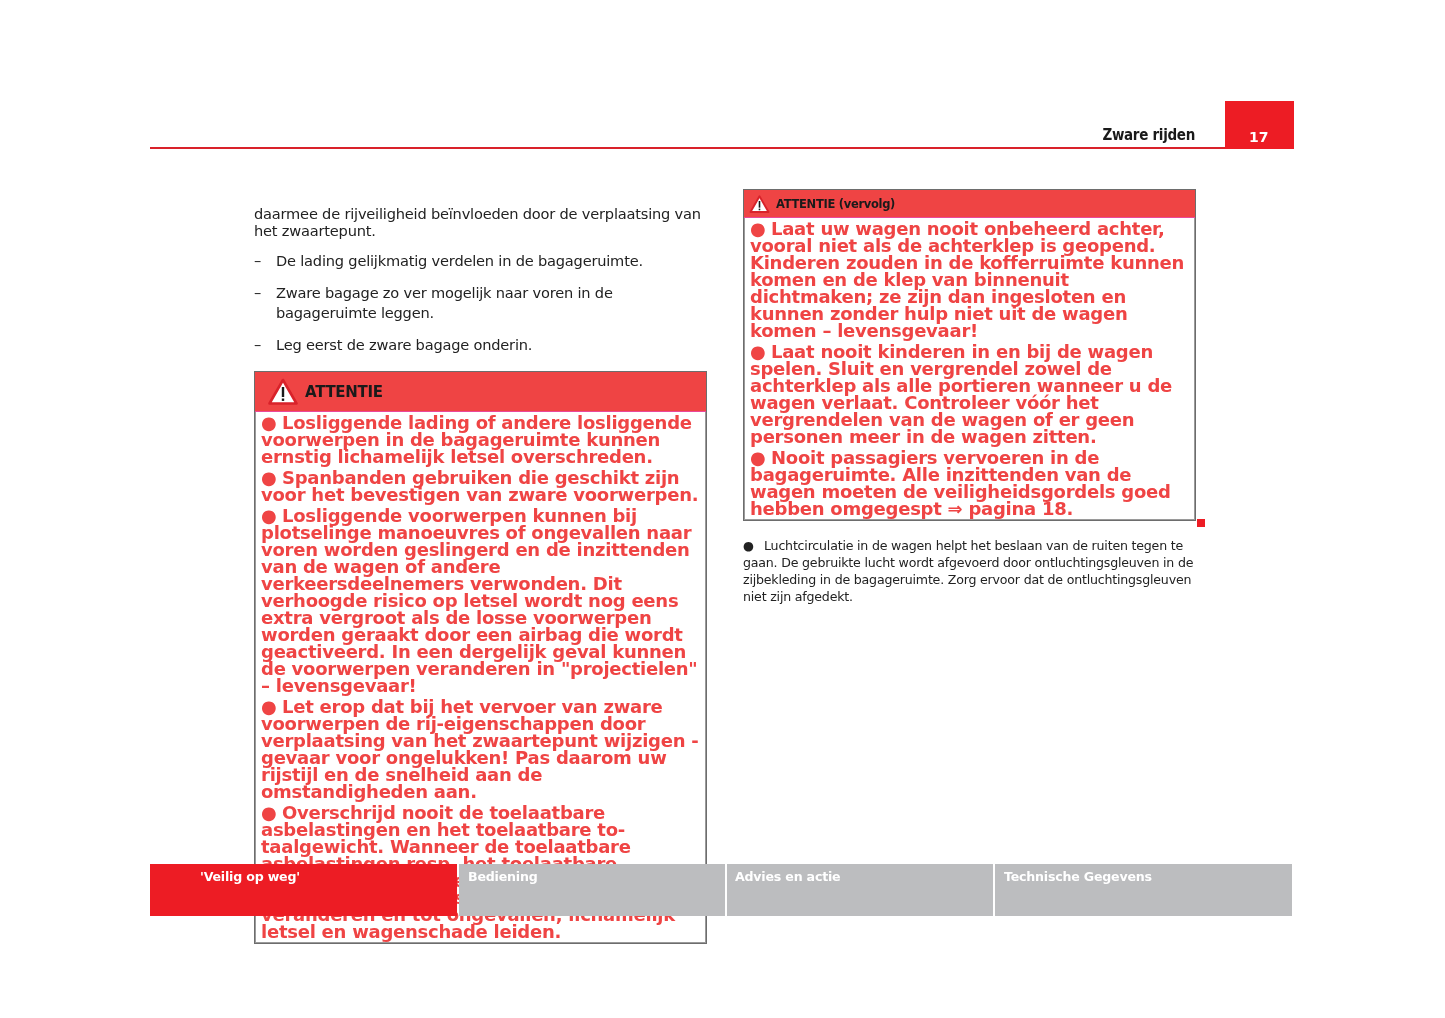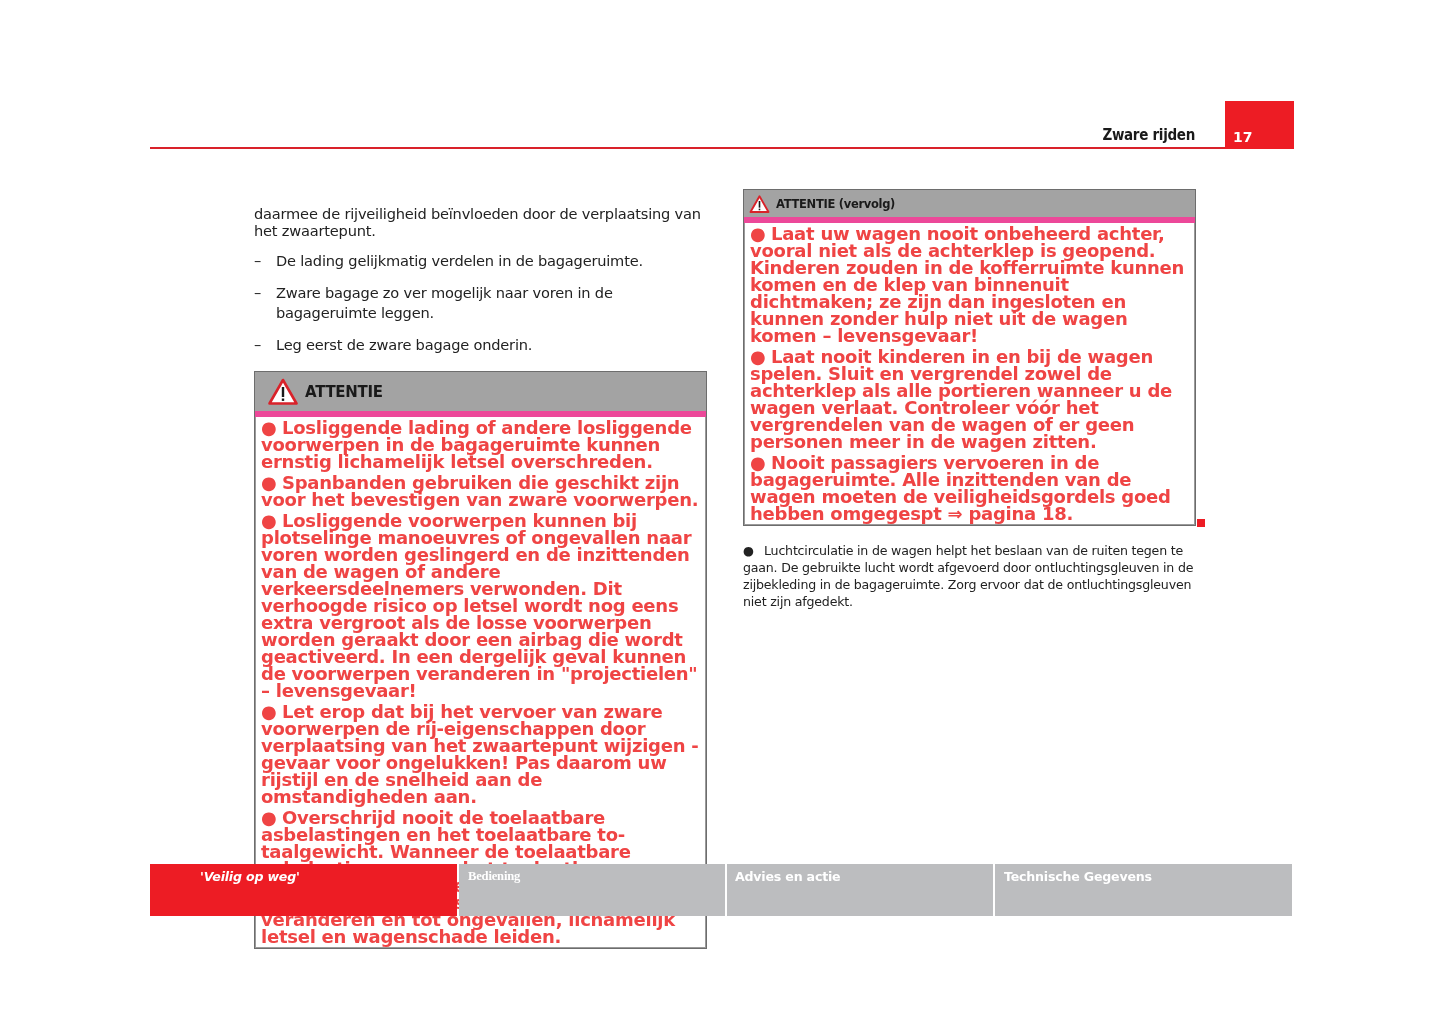--- a/index.html
+++ b/index.html
@@ -4,49 +4,49 @@
   <style>
     html, body { margin: 0; padding: 0; }
     body {
       width: 1445px; height: 1018px; background: #ffffff; position: relative; overflow: hidden;
       font-family: "DejaVu Sans", sans-serif; color: #1a1a1a;
     }
     .header-line { position: absolute; left: 150px; top: 147px; width: 1144px; height: 2px; background: #d9222a; }
     .section-title { position: absolute; left: 1000px; width: 195px; top: 126px; text-align: right;
       font-family: "DejaVu Sans Condensed", "DejaVu Sans", sans-serif; font-weight: bold; font-size: 15px; color: #1a1a1a; letter-spacing: -0.3px; }
     .page-num-box { position: absolute; left: 1225px; top: 101px; width: 69px; height: 48px; background: #ed1c24; }
-    .page-num { position: absolute; left: 8px; bottom: 4px; color: #fff; font-weight: bold; font-size: 14px; }
+    .page-num { position: absolute; left: 24px; bottom: 4px; color: #fff; font-weight: bold; font-size: 14px; }
 
     .col-left { position: absolute; left: 254px; top: 188px; width: 455px; }
     .col-right { position: absolute; left: 743px; top: 189px; width: 453px; }
 
     .body-text { font-size: 14.6px; line-height: 17px; margin: 17px 0 12px 0; color: #222; letter-spacing: -0.2px; }
     .dash-item { display: flex; font-size: 14.6px; line-height: 20px; margin: 0 0 12px 0; color: #222; letter-spacing: -0.2px; }
     .dash-item .dash { width: 22px; flex: none; }
 
     .warn-box { border: 1px solid #6d6d6d; box-shadow: inset 0 0 0 1px #9a9a9a; background: #fff; }
-    .warn-head { background: #a3a3a3; border-bottom: 6px solid #ec4899; display: flex; align-items: center; }
+    .warn-head { background: #ef4444; border-bottom: 1px solid #ec4899; display: flex; align-items: center; }
     .warn-head.big { height: 39px; padding-left: 13px; }
     .warn-head.small { height: 27px; padding-left: 5px; }
     .warn-title-big { font-weight: bold; font-size: 15px; margin-left: 7px; letter-spacing: -0.3px; }
     .warn-title-small { font-weight: bold; font-size: 11.5px; margin-left: 6px; letter-spacing: -0.3px; }
     .warn-body { padding: 2px 6px 3px 6px; }
     .warn-item { font-weight: bold; font-size: 18px; line-height: 17px; margin: 0 0 4px 0; letter-spacing: -0.25px; color: #ef4444; }
     .warn-item:last-child { margin-bottom: 0; }
     .bullet { display: inline-block; width: 21px; }
 
     .note { margin-top: 16px; }
     .note-head { display: flex; align-items: flex-end; height: 30px; }
     .note-title { font-weight: bold; font-size: 14.5px; margin-left: 10px; margin-bottom: 0px; letter-spacing: -0.2px; }
     .note-text { font-size: 12.6px; line-height: 17px; margin-top: 12px; color: #222; letter-spacing: -0.2px; }
     .end-mark { position: absolute; left: 1197px; top: 519px; width: 8px; height: 8px; background: #ed1c24; }
 
     .footer { position: absolute; top: 864px; left: 150px; height: 52px; display: flex; }
     .footer-tab { height: 52px; margin-right: 2px; color: #fff; font-weight: bold; font-size: 12.6px; letter-spacing: -0.2px; box-sizing: border-box; padding-top: 5px; }
-    .footer-tab.active { background: #ed1c24; font-style: italic; }
+    .footer-tab.active { background: #ed1c24; }
     .footer-tab.inactive { background: #bcbdbf; }
   </style>
 </head>
 <body>
 
 <div class="header-line"></div>
 <div class="section-title">Zware rijden</div>
 <div class="page-num-box">
   <span class="page-num">17</span>
 </div>
@@ -106,21 +106,21 @@
   <div class="note">
     <p class="note-text" style="margin-bottom:0;"><span class="bullet">●</span><span>Luchtcirculatie in de wagen helpt het beslaan van de ruiten tegen te gaan. De gebruikte lucht wordt afgevoerd door ontluchtingsgleuven in de zijbekleding in de bagageruimte. Zorg ervoor dat de ontluchtingsgleuven niet zijn afgedekt.</span></p>
   </div>
 </div>
 <div class="end-mark"></div>
 
 <div class="footer">
   <div class="footer-tab active" style="width:307px; padding-left:50px;">
     <span>'Veilig op weg'</span>
   </div>
-  <div class="footer-tab inactive" style="width:266px; padding-left:9px;font-family:Liberation Serif, serif;">
+  <div class="footer-tab inactive" style="width:266px; padding-left:9px;">
     <span>Bediening</span>
   </div>
   <div class="footer-tab inactive" style="width:266px; padding-left:8px;">
     <span>Advies en actie</span>
   </div>
   <div class="footer-tab inactive" style="width:297px; padding-left:9px; margin-right:0;">
     <span>Technische Gegevens</span>
   </div>
 </div>
 

